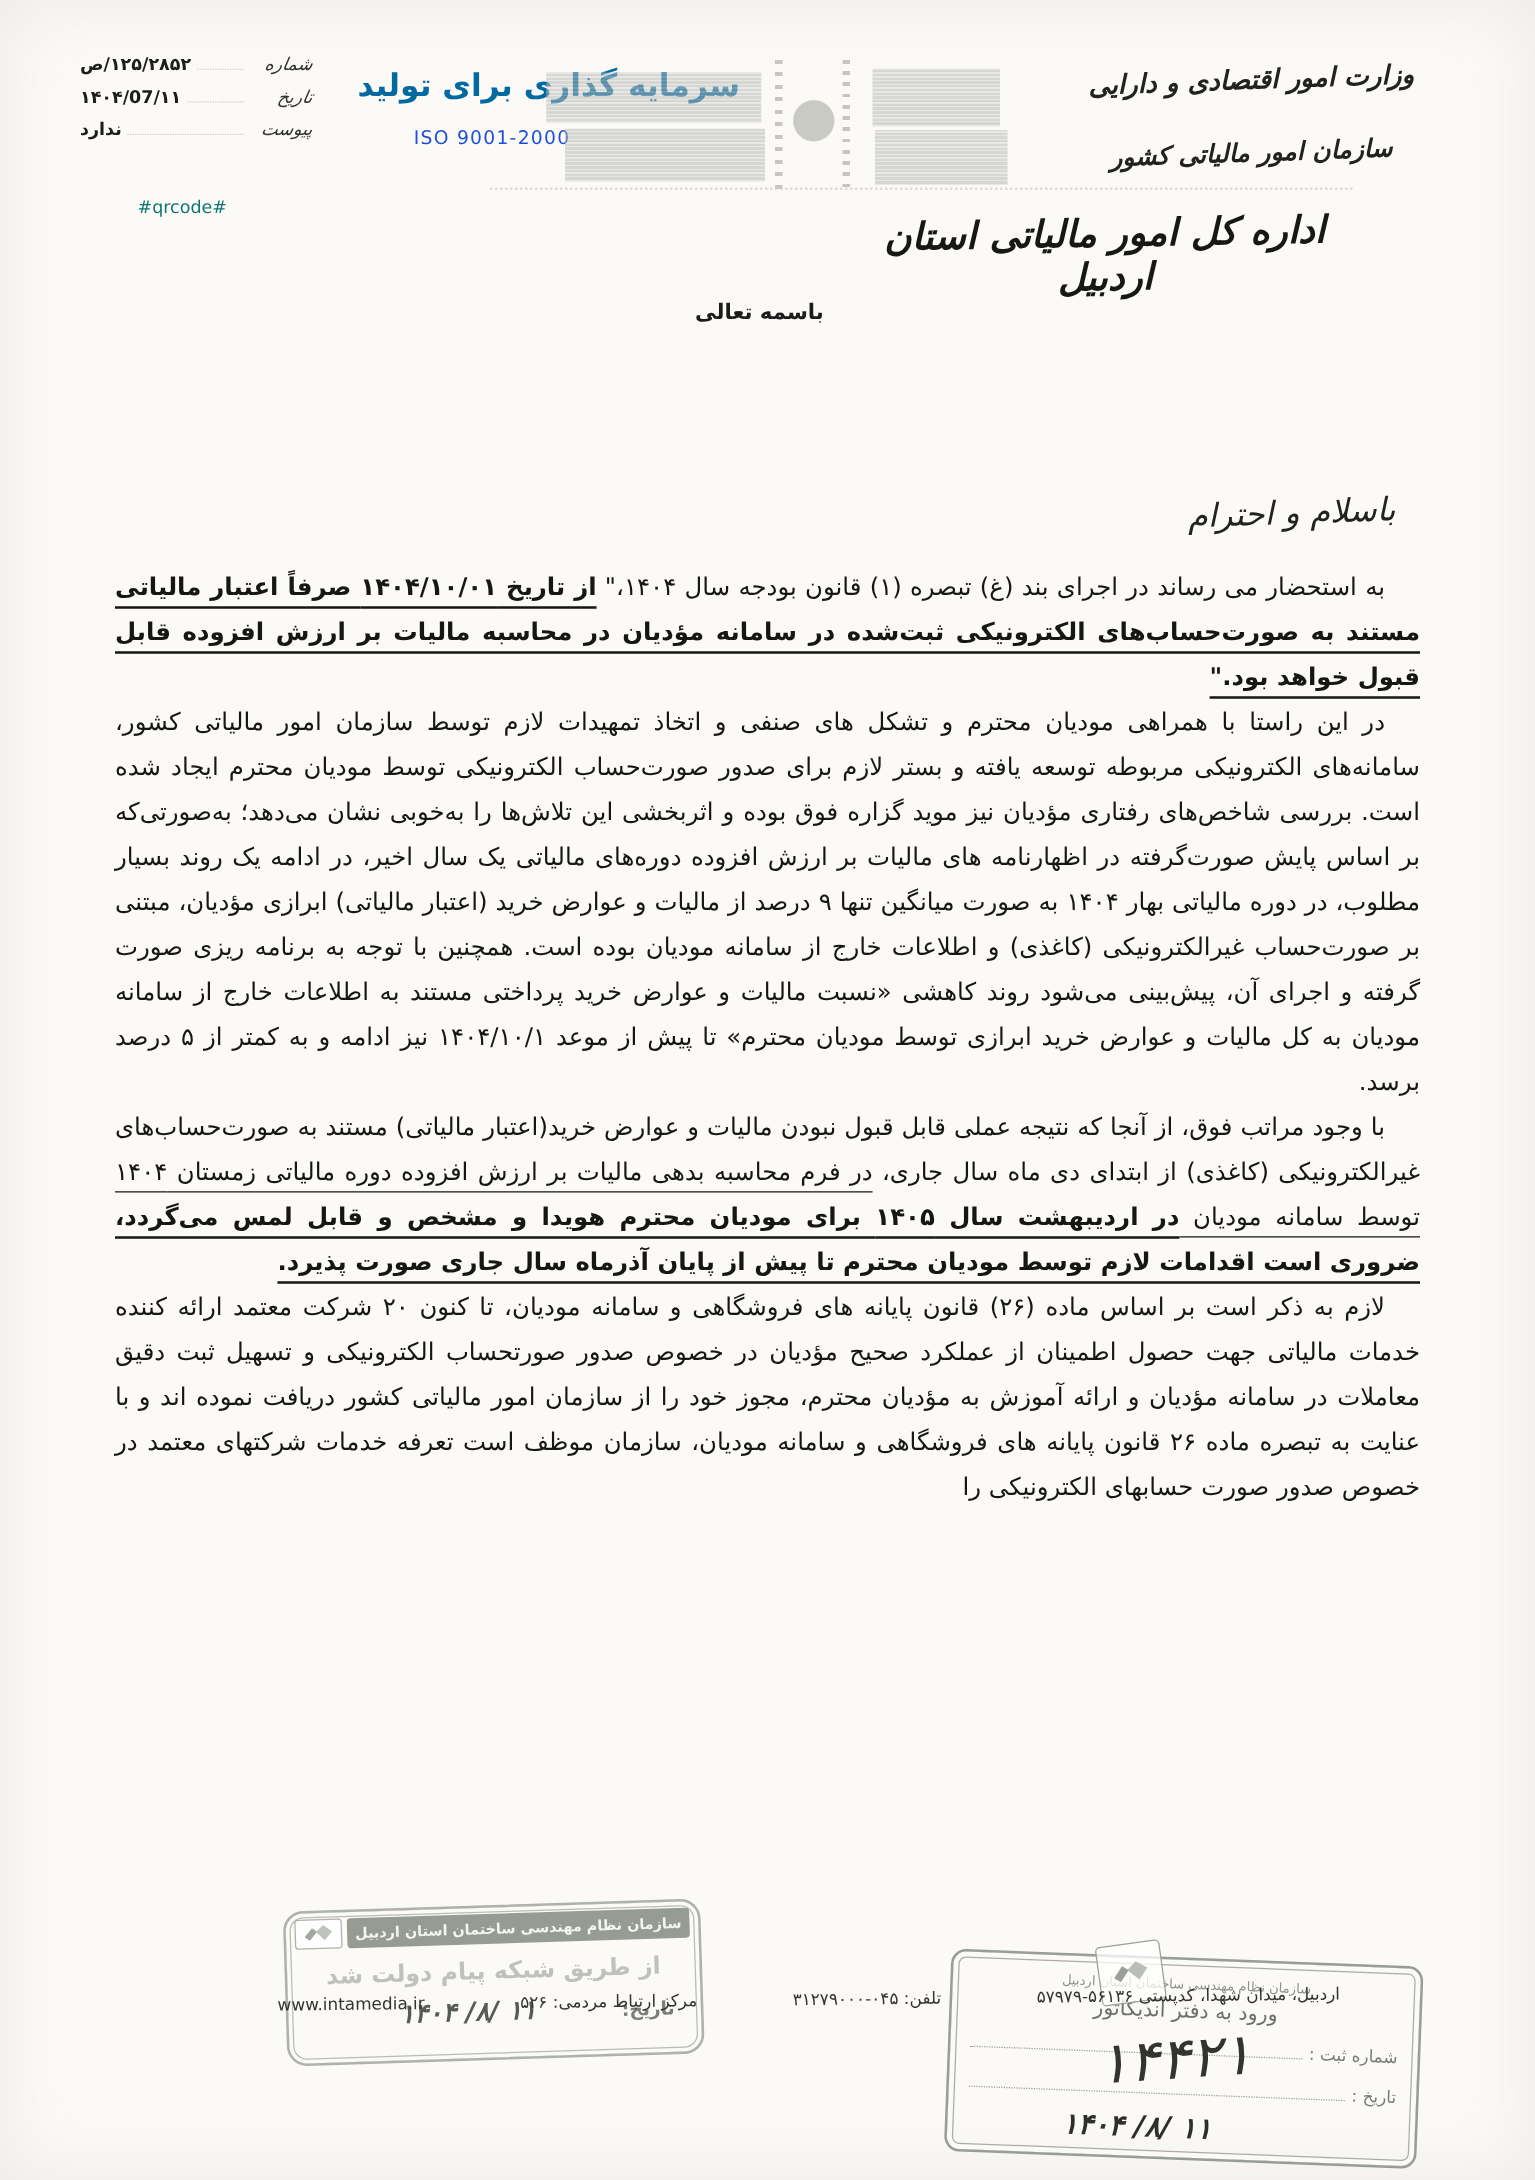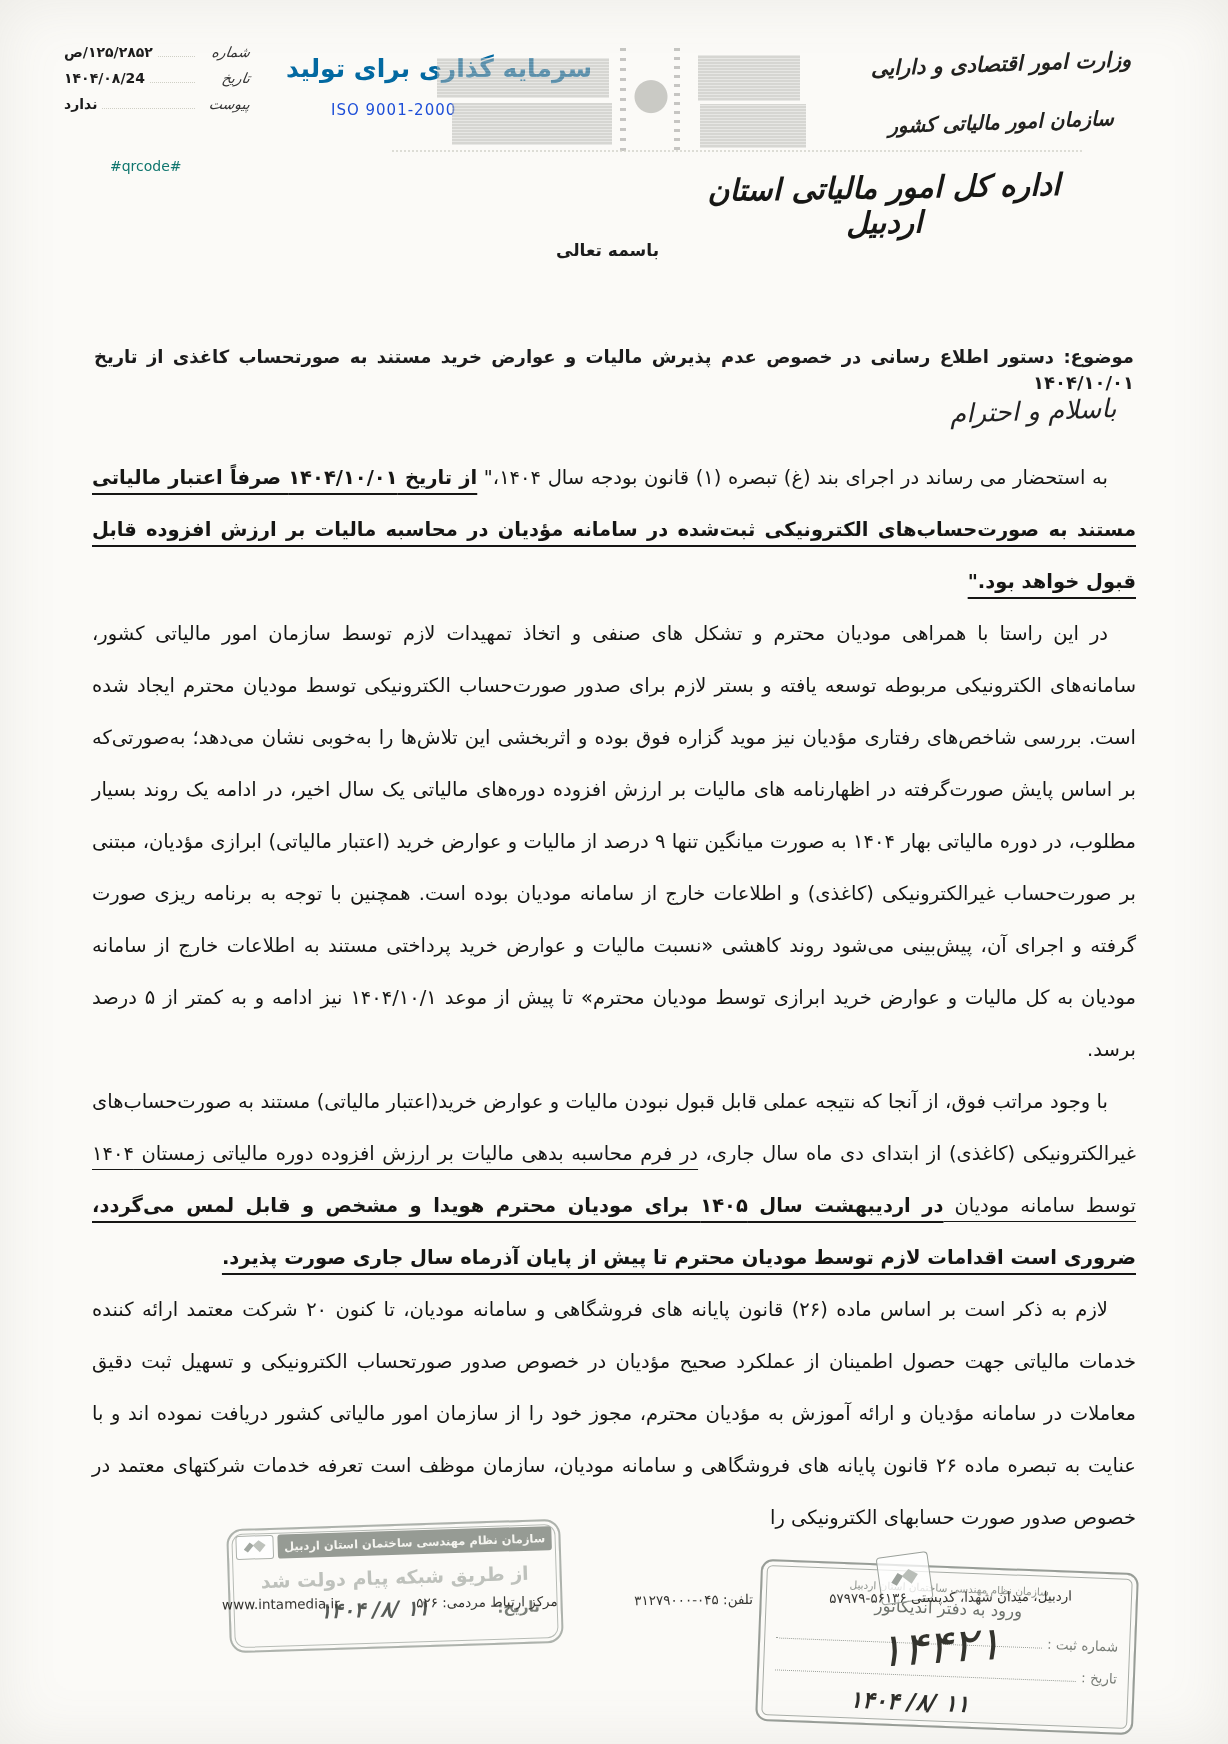--- a/index.html
+++ b/index.html
@@ -41,21 +41,21 @@
       font-size:30px; font-weight:bold; font-style:italic; transform:rotate(-1deg); color:#171715;}
   .bismillah{position:absolute; top:240px; left:556px; font-size:17px; font-weight:bold;}
   
   .addressee{position:absolute; top:287px; right:94px; font-size:20px; font-weight:bold;}
   .subject{position:absolute; top:344px; right:94px; left:94px; font-size:18px; font-weight:bold;
       text-align:justify; text-align-last:justify; line-height:1.45;}
   .salutation{position:absolute; top:396px; right:112px; font-size:26px; font-style:italic;
       font-weight:500; letter-spacing:1px; transform:rotate(-2deg); color:#222;}
   
   .body-text{position:absolute; top:452px; right:92px; left:92px;
-      font-size:19.5px; line-height:52px; text-align:justify; text-align-last:right; color:#161614;}
+      font-size:19.5px; line-height:36px; text-align:justify; text-align-last:right; color:#161614;}
   .body-text p{margin:0; text-indent:28px;}
   .u {text-decoration:underline; text-underline-offset:9px; text-decoration-thickness:1.3px;}
   .bu{font-weight:bold; text-decoration:underline; text-underline-offset:9px; text-decoration-thickness:1.6px;}
   
   .footer-line{position:absolute; top:1592px; left:222px; width:850px; z-index:3;
       display:flex; justify-content:space-between; align-items:baseline; direction:rtl;
       font-size:13.5px; font-weight:500; color:#33332f; transform:rotate(-0.6deg);}
   .footer-line .ltr{direction:ltr;}
   
   .stamp-received{position:absolute; left:228px; top:1524px; width:334px; height:124px; z-index:2;
@@ -93,21 +93,21 @@
 
   <div class="meta">
     <div class="meta-row">
       <span class="meta-label">شماره</span>
       <span class="meta-dots"></span>
       <span class="meta-value">۱۲۵/۲۸۵۲/ص</span>
     </div>
     <div class="meta-row">
       <span class="meta-label">تاریخ</span>
       <span class="meta-dots"></span>
-      <span class="meta-value">۱۴۰۴/۰۸/24</span>
+      <span class="meta-value">۱۴۰۴/07/۱۱</span>
     </div>
     <div class="meta-row">
       <span class="meta-label">پیوست</span>
       <span class="meta-dots"></span>
       <span class="meta-value">ندارد</span>
     </div>
   </div>
   <div class="qrcode" dir="ltr">#qrcode#</div>
 
   <div class="slogan">سرمایه گذاری برای تولید</div>
@@ -117,21 +117,20 @@
   <div class="wm wm3"></div>
   <div class="wm wm4"></div>
   <div class="wm-emblem"></div>
   <div class="scan-dots"></div>
 
   <div class="ministry">وزارت امور اقتصادی و دارایی</div>
   <div class="tax-org">سازمان امور مالیاتی کشور</div>
   <div class="office-title">اداره کل امور مالیاتی استان اردبیل</div>
   <div class="bismillah">باسمه تعالی</div>
 
-  <div class="subject">موضوع: دستور اطلاع رسانی در خصوص عدم پذیرش مالیات و عوارض خرید مستند به صورتحساب کاغذی از تاریخ ۱۴۰۴/۱۰/۰۱</div>
   <div class="salutation">باسلام و احترام</div>
 
   <div class="body-text">
     <p><span>به استحضار می رساند در اجرای بند (غ) تبصره (۱) قانون بودجه سال ۱۴۰۴،" </span><span class="bu">از تاریخ ۱۴۰۴/۱۰/۰۱ صرفاً اعتبار مالیاتی مستند به صورت‌حساب‌های الکترونیکی ثبت‌شده در سامانه مؤدیان در محاسبه مالیات بر ارزش افزوده قابل قبول خواهد بود."</span></p>
     <p><span>در این راستا با همراهی مودیان محترم و تشکل های صنفی و اتخاذ تمهیدات لازم توسط سازمان امور مالیاتی کشور، سامانه‌های الکترونیکی مربوطه توسعه یافته و بستر لازم برای صدور صورت‌حساب الکترونیکی توسط مودیان محترم ایجاد شده است. بررسی شاخص‌های رفتاری مؤدیان نیز موید گزاره فوق بوده و اثربخشی این تلاش‌ها را به‌خوبی نشان می‌دهد؛ به‌صورتی‌که بر اساس پایش صورت‌گرفته در اظهارنامه های مالیات بر ارزش افزوده دوره‌های مالیاتی یک سال اخیر، در ادامه یک روند بسیار مطلوب، در دوره مالیاتی بهار ۱۴۰۴ به صورت میانگین تنها ۹ درصد از مالیات و عوارض خرید (اعتبار مالیاتی) ابرازی مؤدیان، مبتنی بر صورت‌حساب غیرالکترونیکی (کاغذی) و اطلاعات خارج از سامانه مودیان بوده است. همچنین با توجه به برنامه ریزی صورت گرفته و اجرای آن، پیش‌بینی می‌شود روند کاهشی «نسبت مالیات و عوارض خرید پرداختی مستند به اطلاعات خارج از سامانه مودیان به کل مالیات و عوارض خرید ابرازی توسط مودیان محترم» تا پیش از موعد ۱۴۰۴/۱۰/۱ نیز ادامه و به کمتر از ۵ درصد برسد.</span></p>
     <p><span>با وجود مراتب فوق، از آنجا که نتیجه عملی قابل قبول نبودن مالیات و عوارض خرید(اعتبار مالیاتی) مستند به صورت‌حساب‌های غیرالکترونیکی (کاغذی) از ابتدای دی ماه سال جاری، </span><span class="u">در فرم محاسبه بدهی مالیات بر ارزش افزوده دوره مالیاتی زمستان ۱۴۰۴ توسط سامانه مودیان </span><span class="bu">در اردیبهشت سال ۱۴۰۵ برای مودیان محترم هویدا و مشخص و قابل لمس می‌گردد، ضروری است اقدامات لازم توسط مودیان محترم تا پیش از پایان آذرماه سال جاری صورت پذیرد.</span></p>
     <p><span>لازم به ذکر است بر اساس ماده (۲۶) قانون پایانه های فروشگاهی و سامانه مودیان، تا کنون ۲۰ شرکت معتمد ارائه کننده خدمات مالیاتی جهت حصول اطمینان از عملکرد صحیح مؤدیان در خصوص صدور صورتحساب الکترونیکی و تسهیل ثبت دقیق معاملات در سامانه مؤدیان و ارائه آموزش به مؤدیان محترم، مجوز خود را از سازمان امور مالیاتی کشور دریافت نموده اند و با عنایت به تبصره ماده ۲۶ قانون پایانه های فروشگاهی و سامانه مودیان، سازمان موظف است تعرفه خدمات شرکتهای معتمد در خصوص صدور صورت حسابهای الکترونیکی را</span></p>
   </div>
 
   <div class="footer-line">

